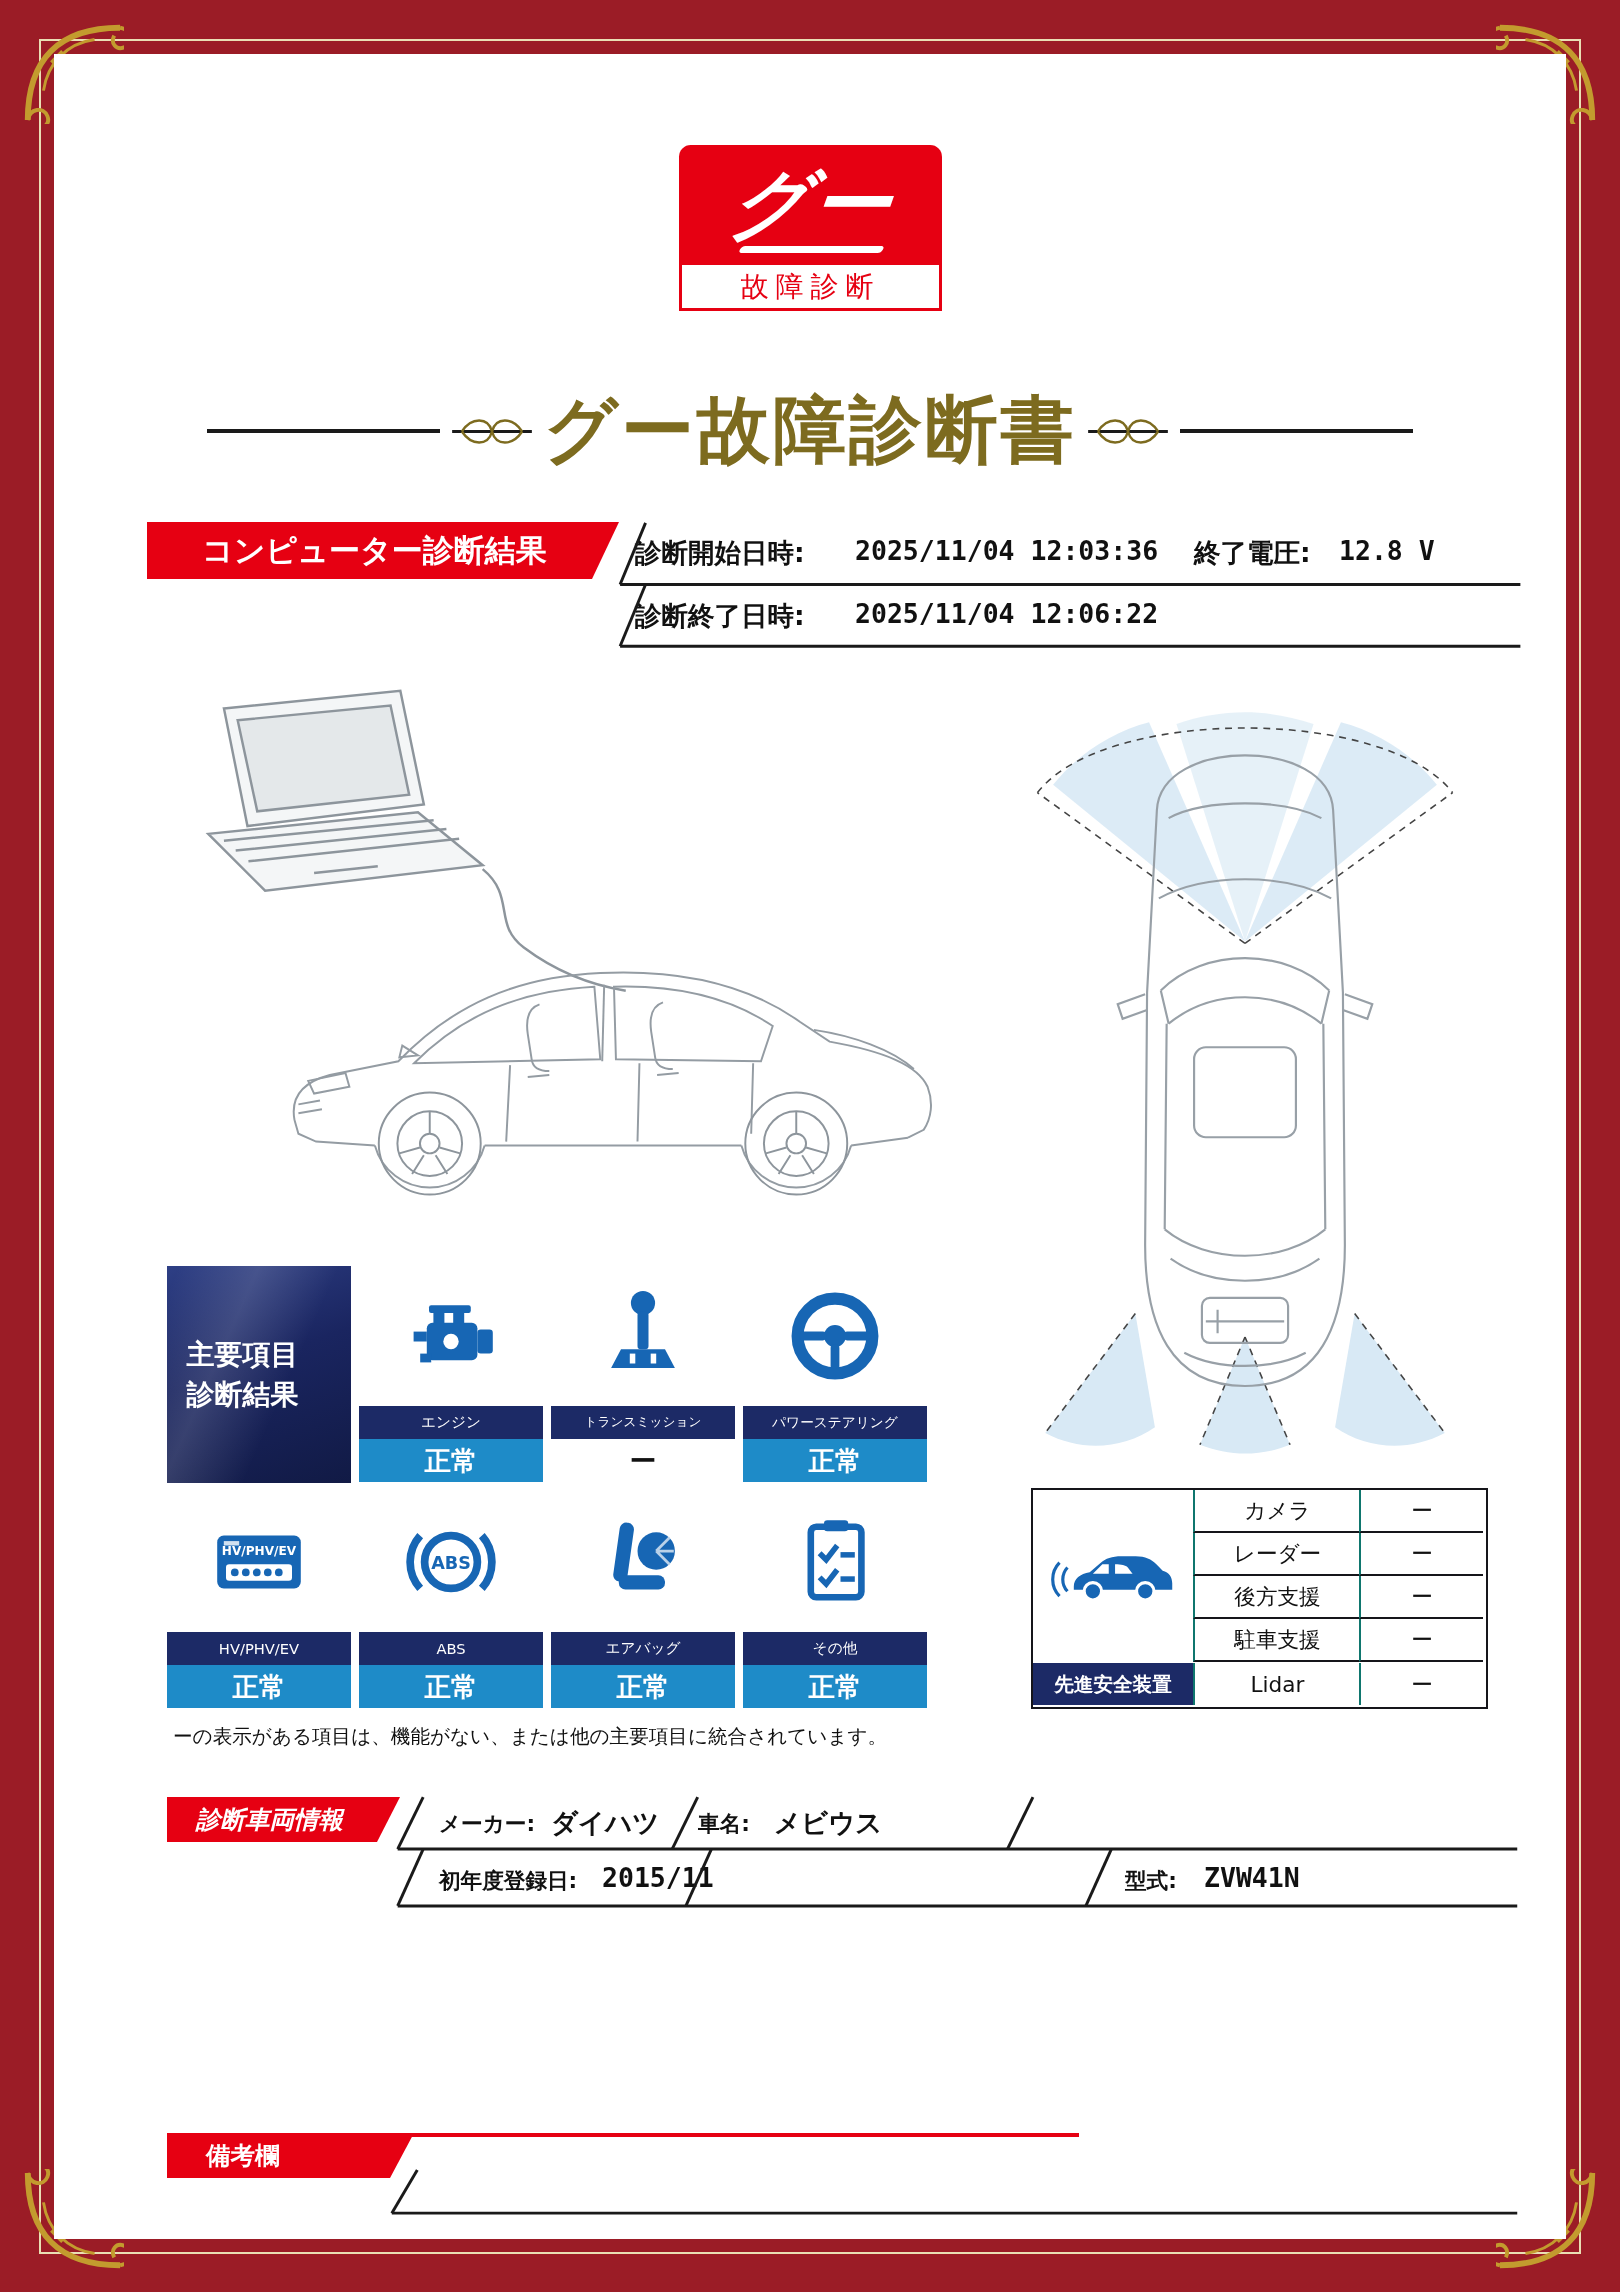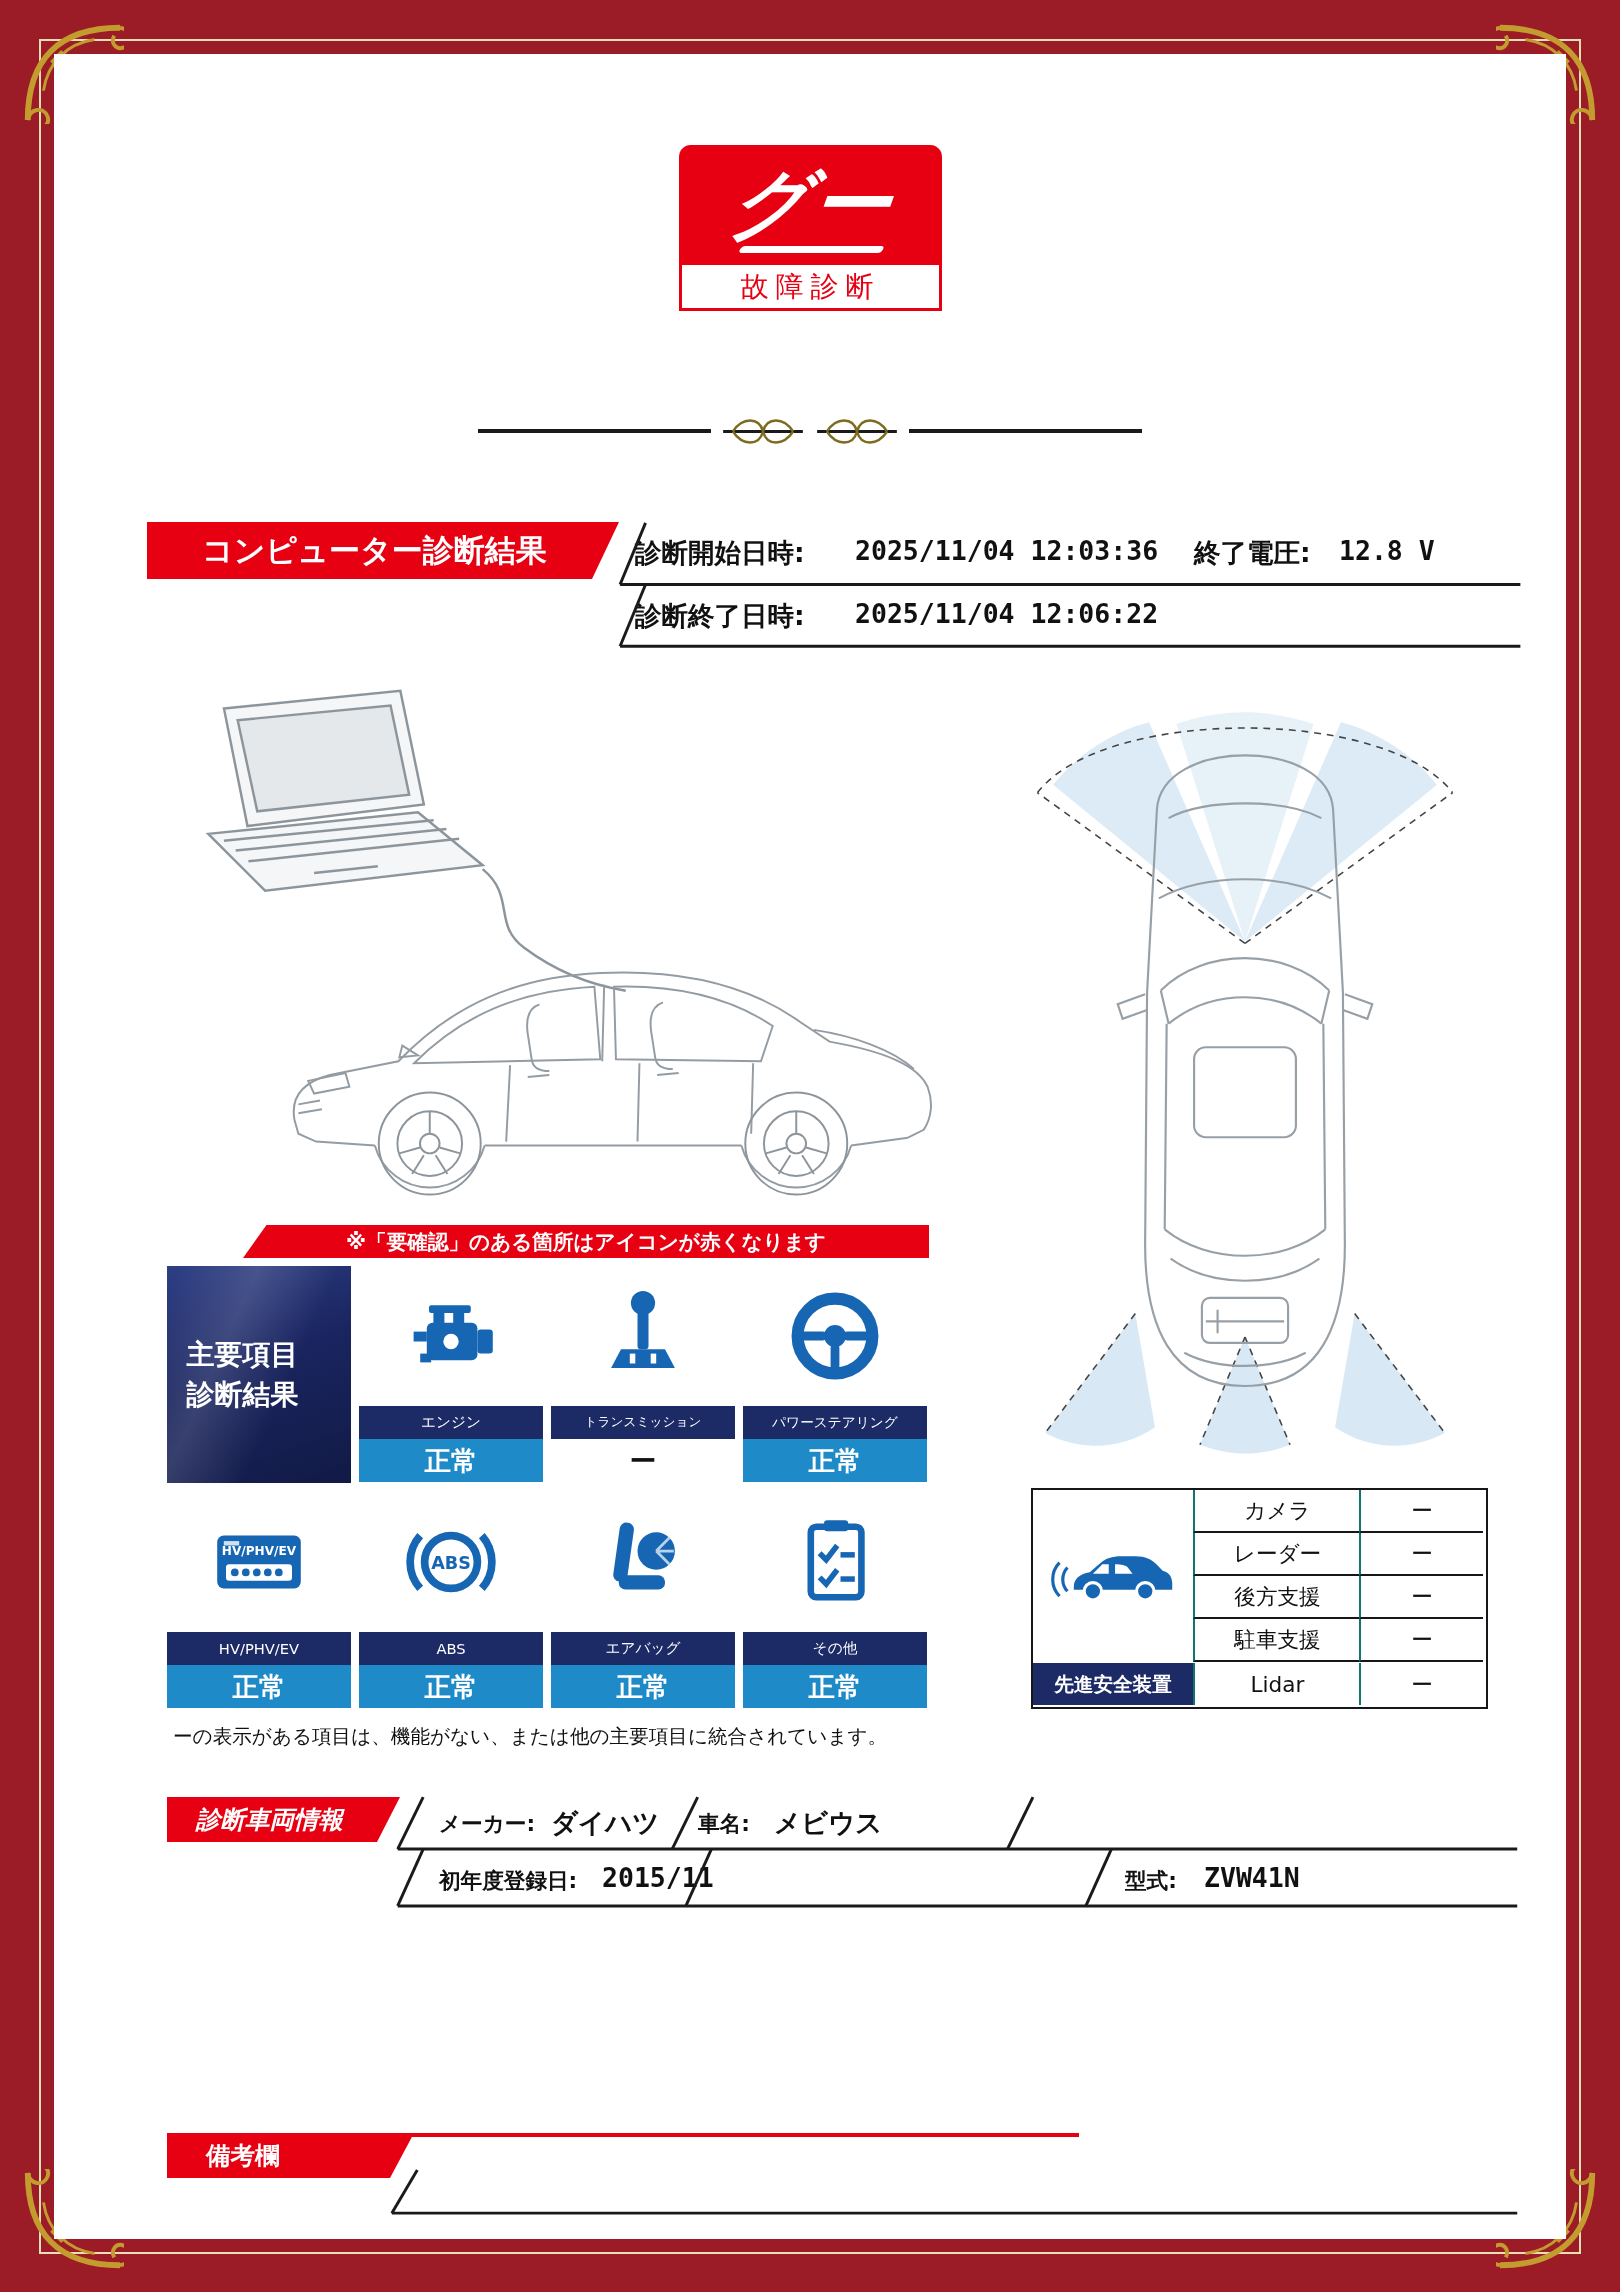--- a/index.html
+++ b/index.html
@@ -118,20 +118,21 @@
     </div>
     <div class="logo-bottom">故障診断</div>
   </div>
 
   <div class="title-row">
     <div class="title-line"></div>
     <svg class="title-flourish" viewBox="0 0 86 36">
       <path d="M2,18 h82" stroke="#1a1a1a" stroke-width="3"></path>
       <path d="M12,18 c10,-15 27,-15 31,0 c4,15 21,15 31,0 M12,18 c10,15 27,15 31,0 c4,-15 21,-15 31,0" stroke="#7d6b1f" stroke-width="2.5" fill="none"></path>
     </svg>
+    <h1 class="title">グー故障診断書</h1>
     <svg class="title-flourish" viewBox="0 0 86 36">
       <path d="M2,18 h82" stroke="#1a1a1a" stroke-width="3"></path>
       <path d="M12,18 c10,-15 27,-15 31,0 c4,15 21,15 31,0 M12,18 c10,15 27,15 31,0 c4,-15 21,-15 31,0" stroke="#7d6b1f" stroke-width="2.5" fill="none"></path>
     </svg>
     <div class="title-line"></div>
   </div>
 
   <div class="banner" id="banner-computer">コンピューター診断結果</div>
   <div class="lbl" style="left:635px;top:535px;">診断開始日時:</div>
   <div class="val" style="left:855px;top:535px;">2025/11/04 12:03:36</div>
@@ -213,21 +214,20 @@
       <path d="M138,302 l-28,10 5,15 25,-9"></path>
       <path d="M342,302 l28,10 -5,15 -25,-9"></path>
       <path d="M162,122 C200,102 280,102 318,122"></path>
       <path d="M152,204 C200,178 280,178 328,204"></path>
       <rect x="196" y="612" width="88" height="46" rx="8"></rect>
       <path d="M200,636 h80 M212,624 v24"></path>
       <path d="M178,668 C212,686 268,686 302,668"></path>
     </g>
   </svg>
 
-  <div class="banner" id="warn-bar">※「要確認」のある箇所はアイコンが赤くなります</div>
 
   <div class="main-panel">
     <div>主要項目</div>
     <div>診断結果</div>
   </div>
 
   <div class="cell" style="left:359px;top:1266px;">
     <div class="icon-area">
       <svg viewBox="0 0 100 100">
           <g fill="#1766b4">

